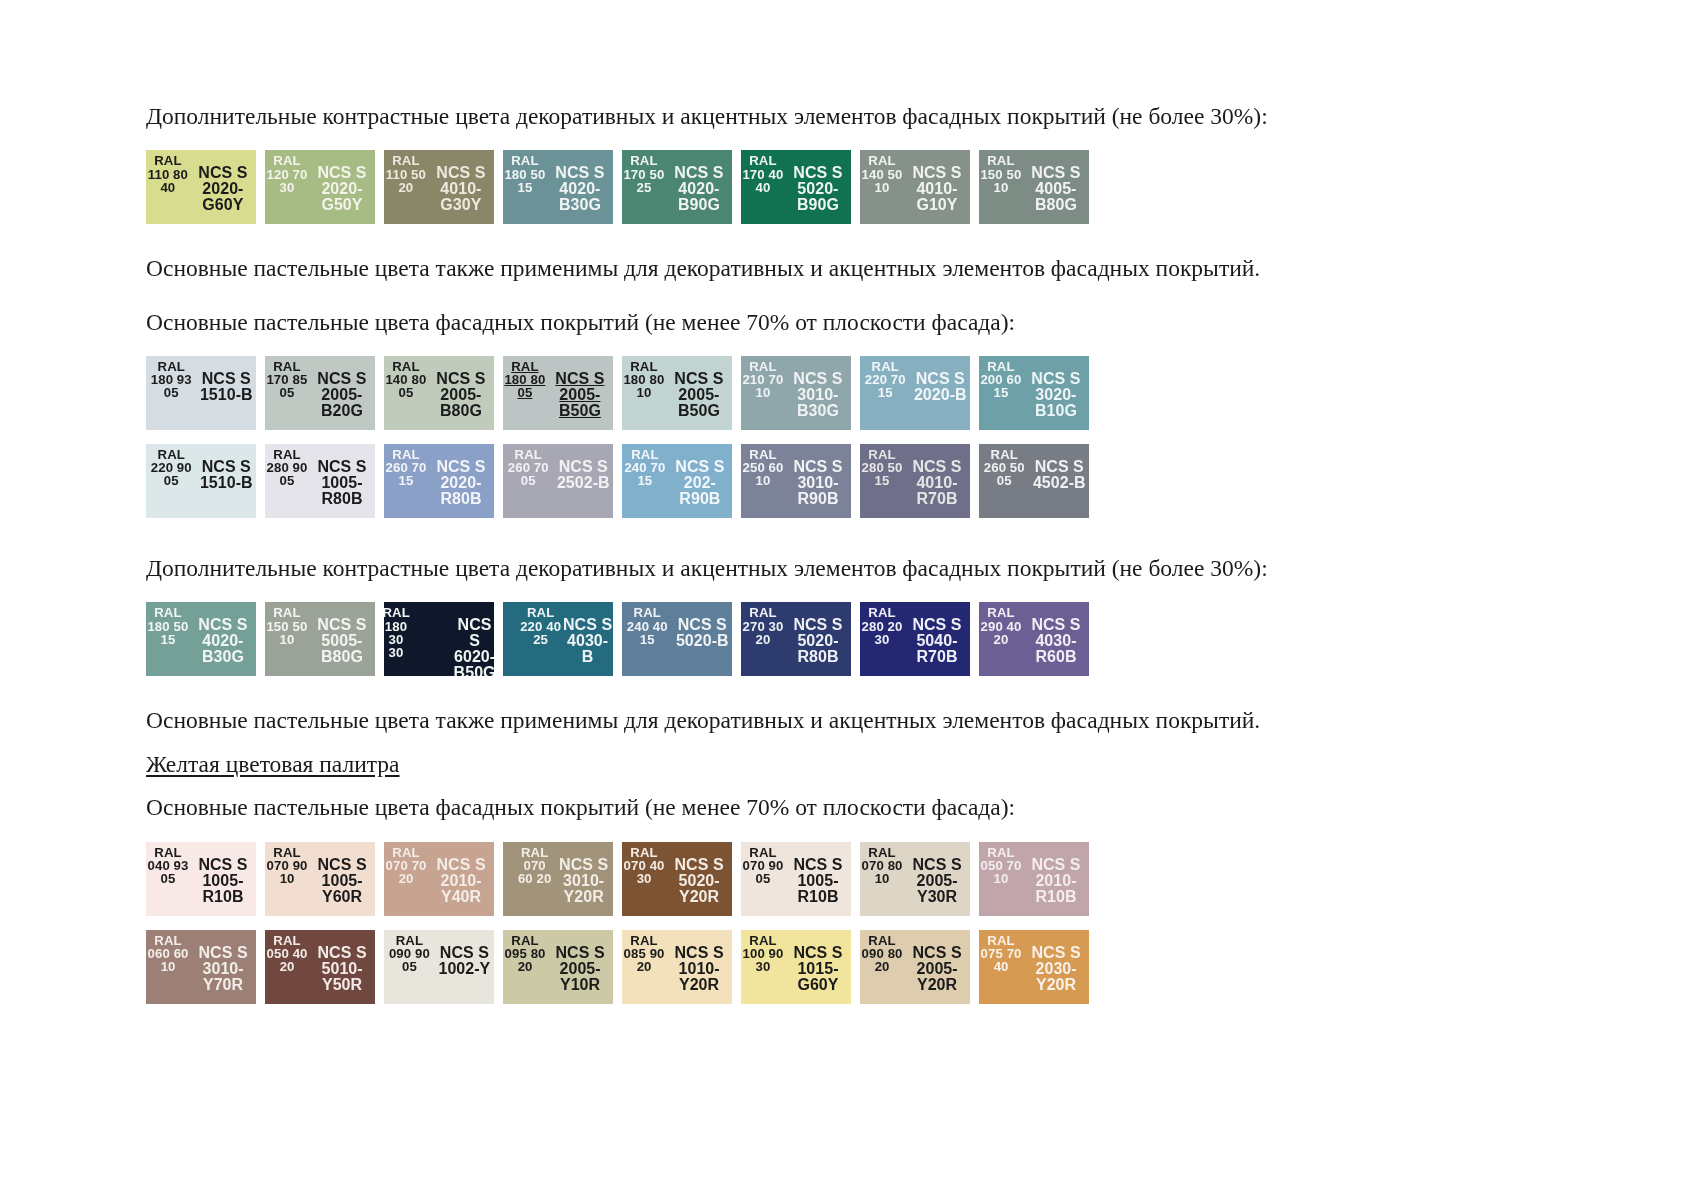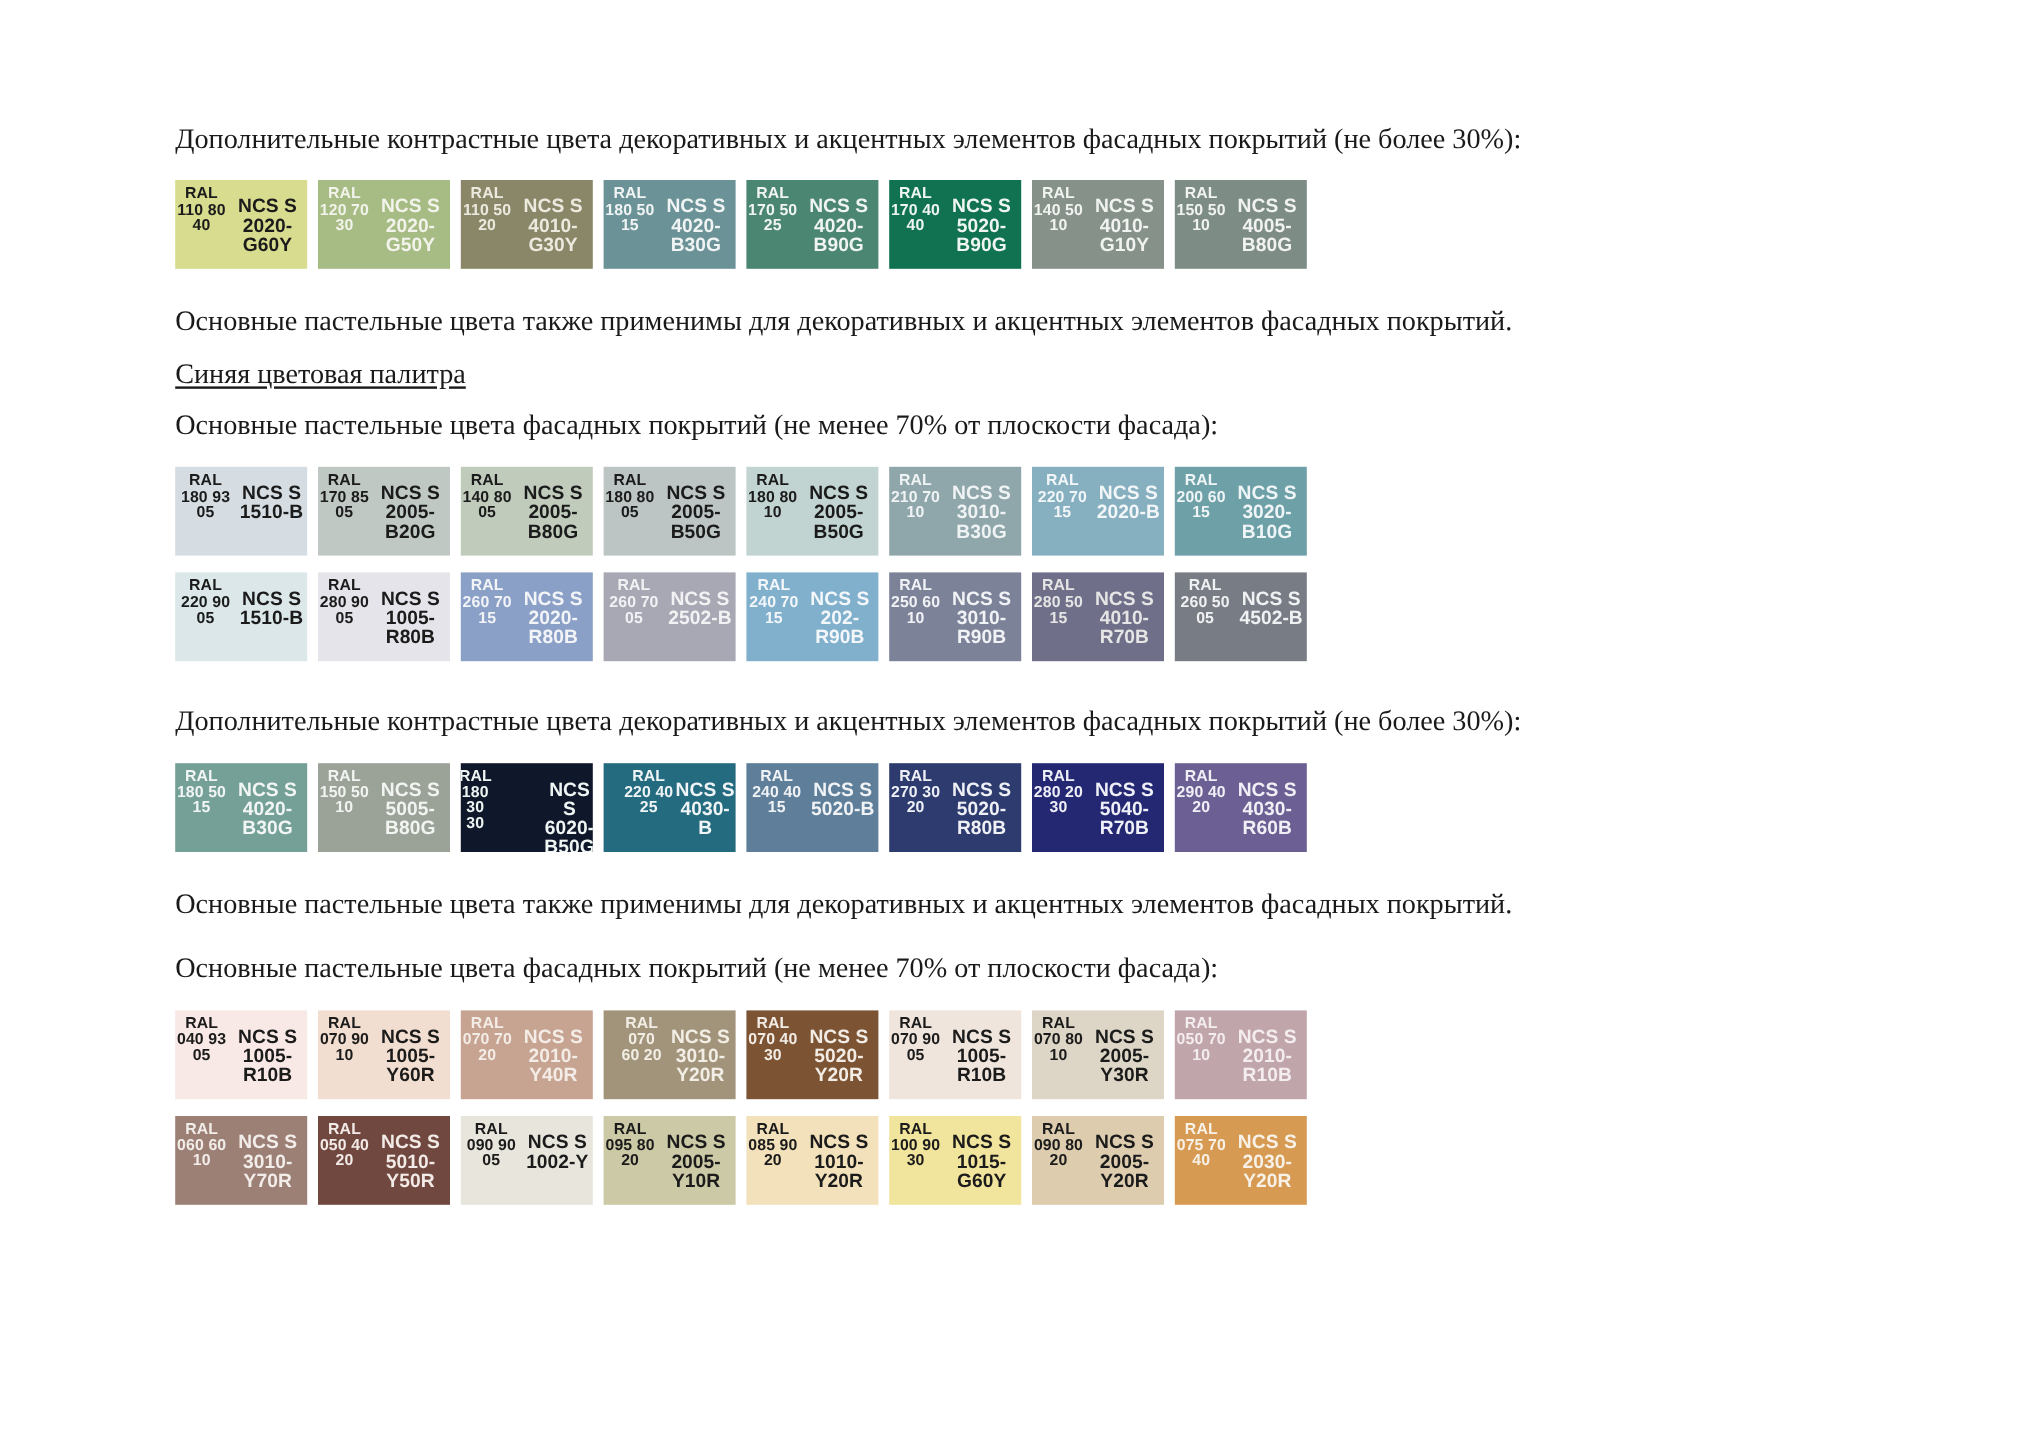--- a/index.html
+++ b/index.html
@@ -121,39 +121,38 @@
         </div>
         <div class="swatch" style="background: rgb(125, 140, 132); color: rgb(241, 243, 242);">
           <div class="ral">RAL 150 50 10</div>
           <div class="ncs">NCS S 4005-B80G</div>
         </div>
       </div>
 
     <div class="row-gap-md"></div>
     <p class="para">Основные пастельные цвета также применимы для декоративных и акцентных элементов фасадных покрытий.</p>
     <div class="spacer-small"></div>
-    <p class="para heading-underline">Синяя цветовая палитра</p>
     <div class="spacer-small"></div>
     <p class="para">Основные пастельные цвета фасадных покрытий (не менее 70% от плоскости фасада):</p>
     <div class="spacer-after-para"></div>
 
     <div class="swatch-row" id="row-1">
         <div class="swatch" style="background: rgb(213, 221, 226); color: rgb(27, 27, 27);">
           <div class="ral">RAL 180 93 05</div>
           <div class="ncs">NCS S 1510-B</div>
         </div>
         <div class="swatch" style="background: rgb(192, 200, 196); color: rgb(27, 27, 27);">
           <div class="ral">RAL 170 85 05</div>
           <div class="ncs">NCS S 2005-B20G</div>
         </div>
         <div class="swatch" style="background: rgb(192, 203, 187); color: rgb(27, 27, 27);">
           <div class="ral">RAL 140 80 05</div>
           <div class="ncs">NCS S 2005-B80G</div>
         </div>
-        <div class="swatch" style="background: rgb(188, 197, 195); color: rgb(27, 27, 27);">
+        <div class="swatch" style="background: rgb(188, 197, 195); color: rgb(27, 27, 27); text-decoration: underline;">
           <div class="ral">RAL 180 80 05</div>
           <div class="ncs">NCS S 2005-B50G</div>
         </div>
         <div class="swatch" style="background: rgb(194, 212, 209); color: rgb(27, 27, 27);">
           <div class="ral">RAL 180 80 10</div>
           <div class="ncs">NCS S 2005-B50G</div>
         </div>
         <div class="swatch" style="background: rgb(143, 166, 171); color: rgb(240, 243, 244);">
           <div class="ral">RAL 210 70 10</div>
           <div class="ncs">NCS S 3010-B30G</div>
@@ -238,20 +237,21 @@
         </div>
         <div class="swatch" style="background: rgb(107, 95, 147); color: rgb(241, 239, 246);">
           <div class="ral">RAL 290 40 20</div>
           <div class="ncs">NCS S 4030-R60B</div>
         </div>
       </div>
 
     <div class="row-gap-md"></div>
     <p class="para">Основные пастельные цвета также применимы для декоративных и акцентных элементов фасадных покрытий.</p>
     <div class="spacer-small"></div>
+    <p class="para heading-underline">Желтая цветовая палитра</p>
     <div class="spacer-small"></div>
     <p class="para">Основные пастельные цвета фасадных покрытий (не менее 70% от плоскости фасада):</p>
     <div class="spacer-after-para"></div>
 
     <div class="swatch-row" id="row-4">
         <div class="swatch" style="background: rgb(248, 233, 230); color: rgb(27, 27, 27);">
           <div class="ral">RAL 040 93 05</div>
           <div class="ncs">NCS S 1005-R10B</div>
         </div>
         <div class="swatch" style="background: rgb(242, 222, 208); color: rgb(27, 27, 27);">

